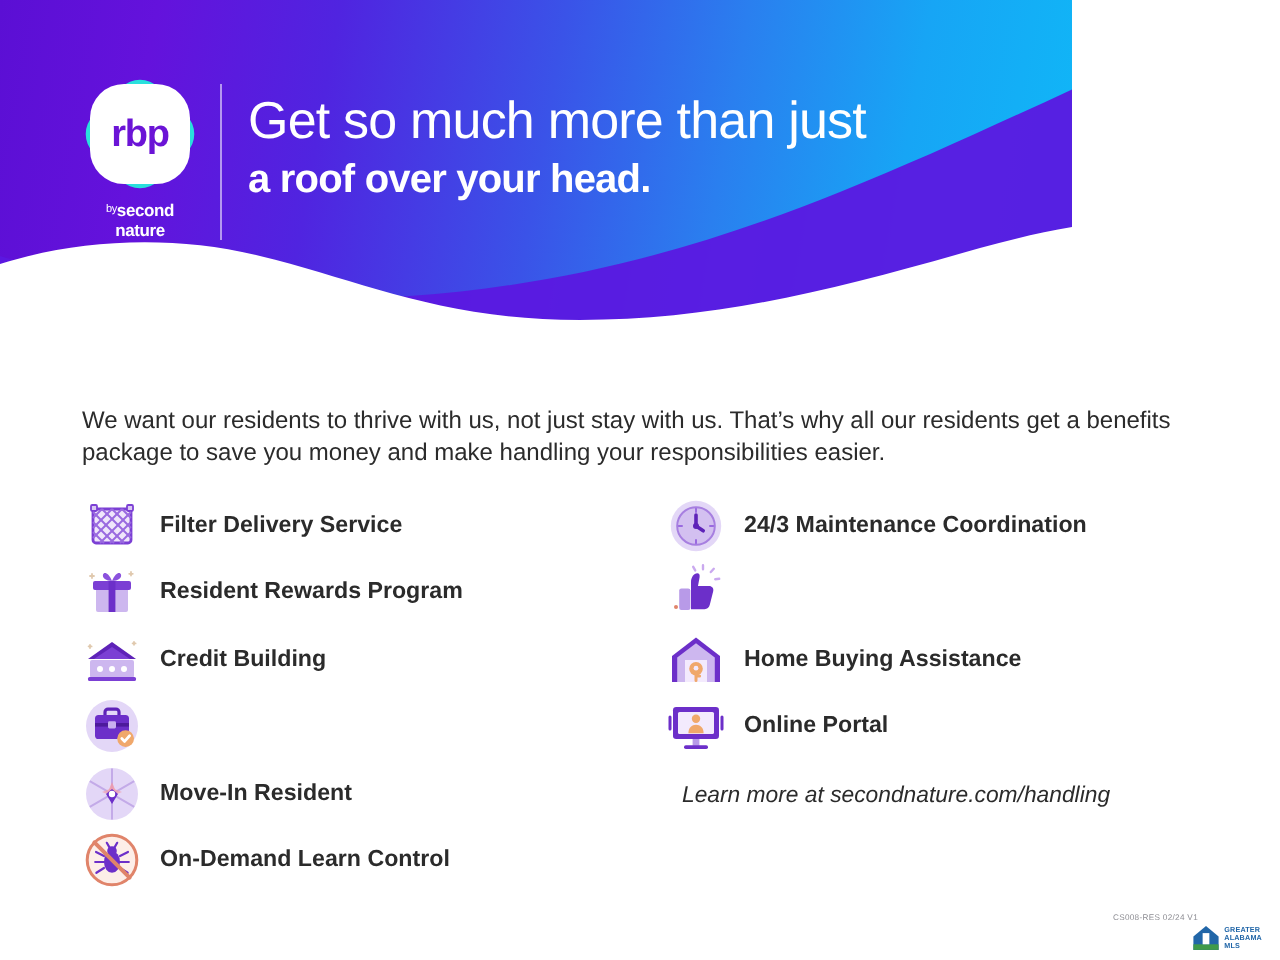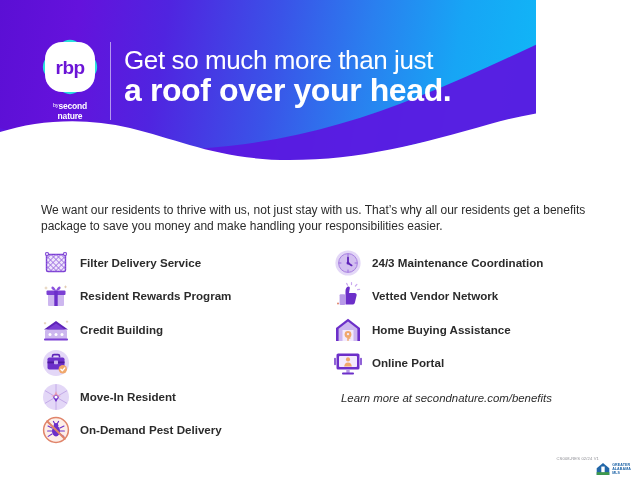--- a/index.html
+++ b/index.html
@@ -117,21 +117,21 @@
     color: #ffffff;
   }
   #headline .l1 {
     font-size: 26px;
     font-weight: normal;
     line-height: 30px;
     letter-spacing: -0.4px;
     white-space: nowrap;
   }
   #headline .l2 {
-    font-size: 32px;
+    font-size: 20px;
     font-weight: bold;
     line-height: 31px;
     letter-spacing: -0.4px;
     white-space: nowrap;
   }
 
   
   #intro {
     position: absolute;
     left: 41px;
@@ -331,21 +331,21 @@
           <g fill="#6c2fc9">
             <ellipse cx="15" cy="16" rx="4" ry="5.4"></ellipse>
             <ellipse cx="15" cy="10.5" rx="2.4" ry="2.4"></ellipse>
           </g>
           <g stroke="#6c2fc9" stroke-width="1.1" stroke-linecap="round">
             <path d="M11 13 L7 11 M11 16 L6.6 16 M11 19 L7.2 21.4 M19 13 L23 11 M19 16 L23.4 16 M19 19 L22.8 21.4"></path>
             <path d="M13.8 8.8 L12.4 6.4 M16.2 8.8 L17.6 6.4"></path>
           </g>
           <path d="M6.2 6.2 L23.8 23.8" stroke="#e0846a" stroke-width="2" stroke-linecap="round"></path>
         </svg>
-        <span class="lbl">On-Demand Pest Delivery</span>
+        <span class="lbl">On-Demand Learn Control</span>
       </div>
 
     </div>
 
     <div class="col" id="col-right">
 
       <div class="benefit">
         <svg class="ico" viewBox="0 0 30 30">
           <circle cx="15" cy="15" r="12.6" fill="#e3d7f7"></circle>
           <circle cx="15" cy="15" r="9.4" fill="#d3c0f0" stroke="#a77fe0" stroke-width="1"></circle>
@@ -360,21 +360,20 @@
 
       <div class="benefit">
         <svg class="ico" viewBox="0 0 30 30">
           <path d="M12.5 13.5 L12.5 10 C12.5 7.6 14 5.6 15.6 5.6 C16.6 5.6 17 6.4 16.8 7.6 L16 12 L21.5 12 C23 12 24 13.2 23.6 14.6 L21.9 21.4 C21.6 22.7 20.6 23.6 19.3 23.6 L12.5 23.6 Z" fill="#6c2fc9"></path>
           <rect x="6.6" y="13.2" width="5.6" height="10.8" rx="1.1" fill="#b89ae8"></rect>
           <g stroke="#caa9ef" stroke-width="1.2" stroke-linecap="round">
             <path d="M18.5 3.6 L18.5 1.6 M22.4 5 L23.9 3.4 M24.6 8.6 L26.6 8.4 M14.6 4.2 L13.6 2.4"></path>
           </g>
           <circle cx="5" cy="22.5" r="1" fill="#e0846a"></circle>
         </svg>
-        <span class="lbl">Vetted Vendor Network</span>
       </div>
 
       <div class="benefit">
         <svg class="ico" viewBox="0 0 30 30">
           <path d="M15 3.8 L27 13 L27 26 L3 26 L3 13 Z" fill="#6c2fc9"></path>
           <path d="M15 6.6 L24.4 13.8 L24.4 26 L5.6 26 L5.6 13.8 Z" fill="#cdb7ef"></path>
           <rect x="9.5" y="15" width="11" height="11" fill="#f3eafd"></rect>
           <circle cx="15" cy="19.4" r="3.4" fill="#f0a86b"></circle>
           <path d="M15 21.6 L15 25.2 M15 23 L16.8 23" stroke="#f0a86b" stroke-width="1.5" stroke-linecap="round"></path>
           <circle cx="15" cy="19.1" r="1.2" fill="#f3eafd"></circle>
@@ -390,21 +389,21 @@
           <path d="M11.2 18.6 C11.2 15.9 12.9 14.4 15 14.4 C17.1 14.4 18.8 15.9 18.8 18.6 Z" fill="#f0a86b"></path>
           <rect x="13.3" y="21.5" width="3.4" height="3.4" fill="#b89ae8"></rect>
           <rect x="9" y="24.6" width="12" height="1.9" rx="0.9" fill="#6c2fc9"></rect>
           <g stroke="#6c2fc9" stroke-width="1.5" stroke-linecap="round">
             <path d="M2 10.5 L2 16.5 M28 10.5 L28 16.5"></path>
           </g>
         </svg>
         <span class="lbl">Online Portal</span>
       </div>
 
-      <div id="learn-more">Learn more at secondnature.com/benefits</div>
+      <div id="learn-more">Learn more at secondnature.com/handling</div>
     </div>
 
   </div>
 
   <div id="footer-code">CS008-RES 02/24 V1</div>
 
   <div id="mls-badge">
     <svg width="14" height="14" viewBox="0 0 20 20">
       <path d="M10 1.5 L19 9 L19 18.5 L1 18.5 L1 9 Z" fill="#2166a8"></path>
       <path d="M1 14.5 L19 14.5 L19 18.5 L1 18.5 Z" fill="#3f9a4a"></path>

